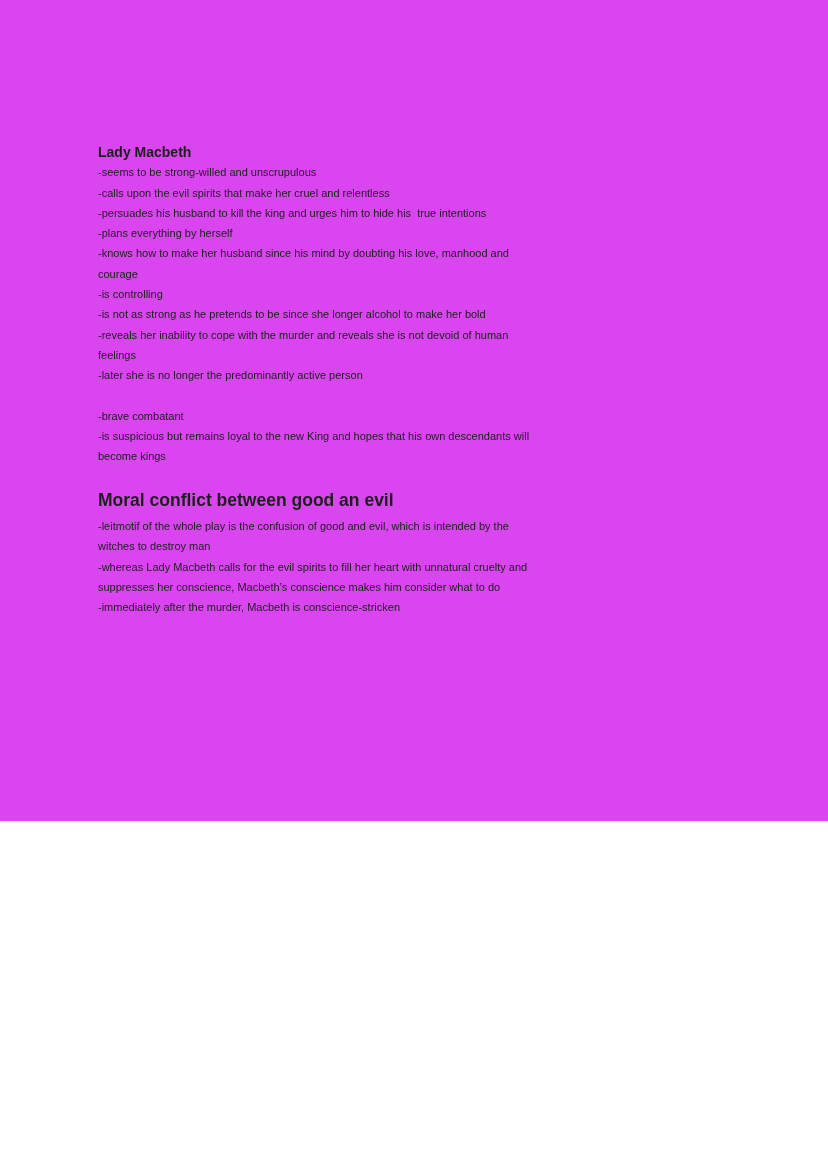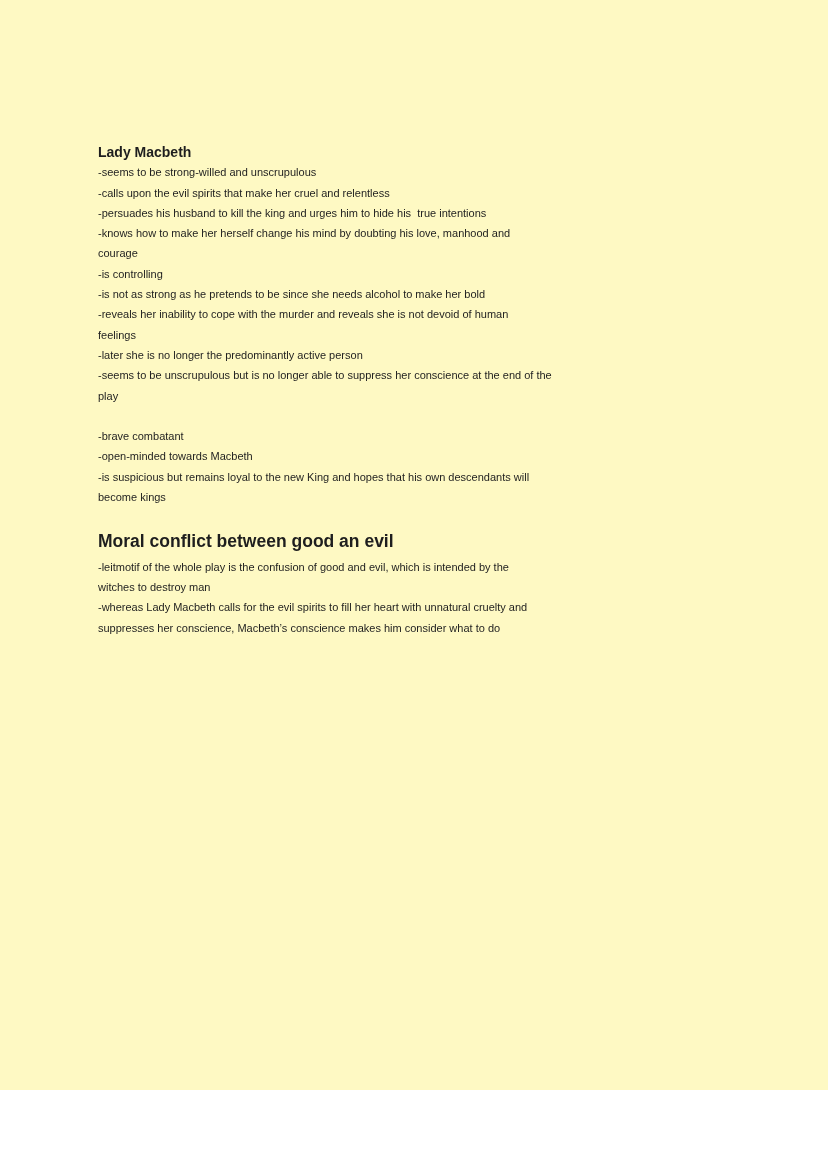--- a/index.html
+++ b/index.html
@@ -3,22 +3,22 @@
 <meta charset="utf-8">
 <style>
   html, body {
     margin: 0;
     padding: 0;
     background: #ffffff;
   }
   .page {
     position: relative;
     width: 828px;
-    height: 1090px;
-    background: #fef9c3;
+    height: 821px;
+    background: #d946ef;
     font-family: "Liberation Sans", sans-serif;
     color: #1e1e1e;
     overflow: hidden;
     text-decoration: underline;
   }
   .content {
     position: absolute;
     left: 98px;
     top: 142px;
     width: 660px;
@@ -49,40 +49,39 @@
 <body>
 
 <div class="page">
   <div class="content">
 
     <div class="section">
       <div class="section-heading">Lady Macbeth</div>
       <div class="para">-seems to be strong-willed and unscrupulous</div>
       <div class="para">-calls upon the evil spirits that make her cruel and relentless</div>
       <div class="para">-persuades his husband to kill the king and urges him to hide his  true intentions</div>
-      <div class="para">-knows how to make her herself change his mind by doubting his love, manhood and
+      <div class="para">-plans everything by herself</div>
+      <div class="para">-knows how to make her husband since his mind by doubting his love, manhood and
 courage</div>
       <div class="para">-is controlling</div>
-      <div class="para">-is not as strong as he pretends to be since she needs alcohol to make her bold</div>
+      <div class="para">-is not as strong as he pretends to be since she longer alcohol to make her bold</div>
       <div class="para">-reveals her inability to cope with the murder and reveals she is not devoid of human
 feelings</div>
       <div class="para">-later she is no longer the predominantly active person</div>
-      <div class="para">-seems to be unscrupulous but is no longer able to suppress her conscience at the end of the
-play</div>
     </div>
 
     <div class="section">
       <div class="para">-brave combatant</div>
-      <div class="para">-open-minded towards Macbeth</div>
       <div class="para">-is suspicious but remains loyal to the new King and hopes that his own descendants will
 become kings</div>
     </div>
 
     <div class="section">
       <div class="section-heading-lg">Moral conflict between good an evil</div>
       <div class="para">-leitmotif of the whole play is the confusion of good and evil, which is intended by the
 witches to destroy man</div>
       <div class="para">-whereas Lady Macbeth calls for the evil spirits to fill her heart with unnatural cruelty and
 suppresses her conscience, Macbeth’s conscience makes him consider what to do</div>
+      <div class="para">-immediately after the murder, Macbeth is conscience-stricken</div>
     </div>
 
   </div>
 </div>
 
 </body></html>

